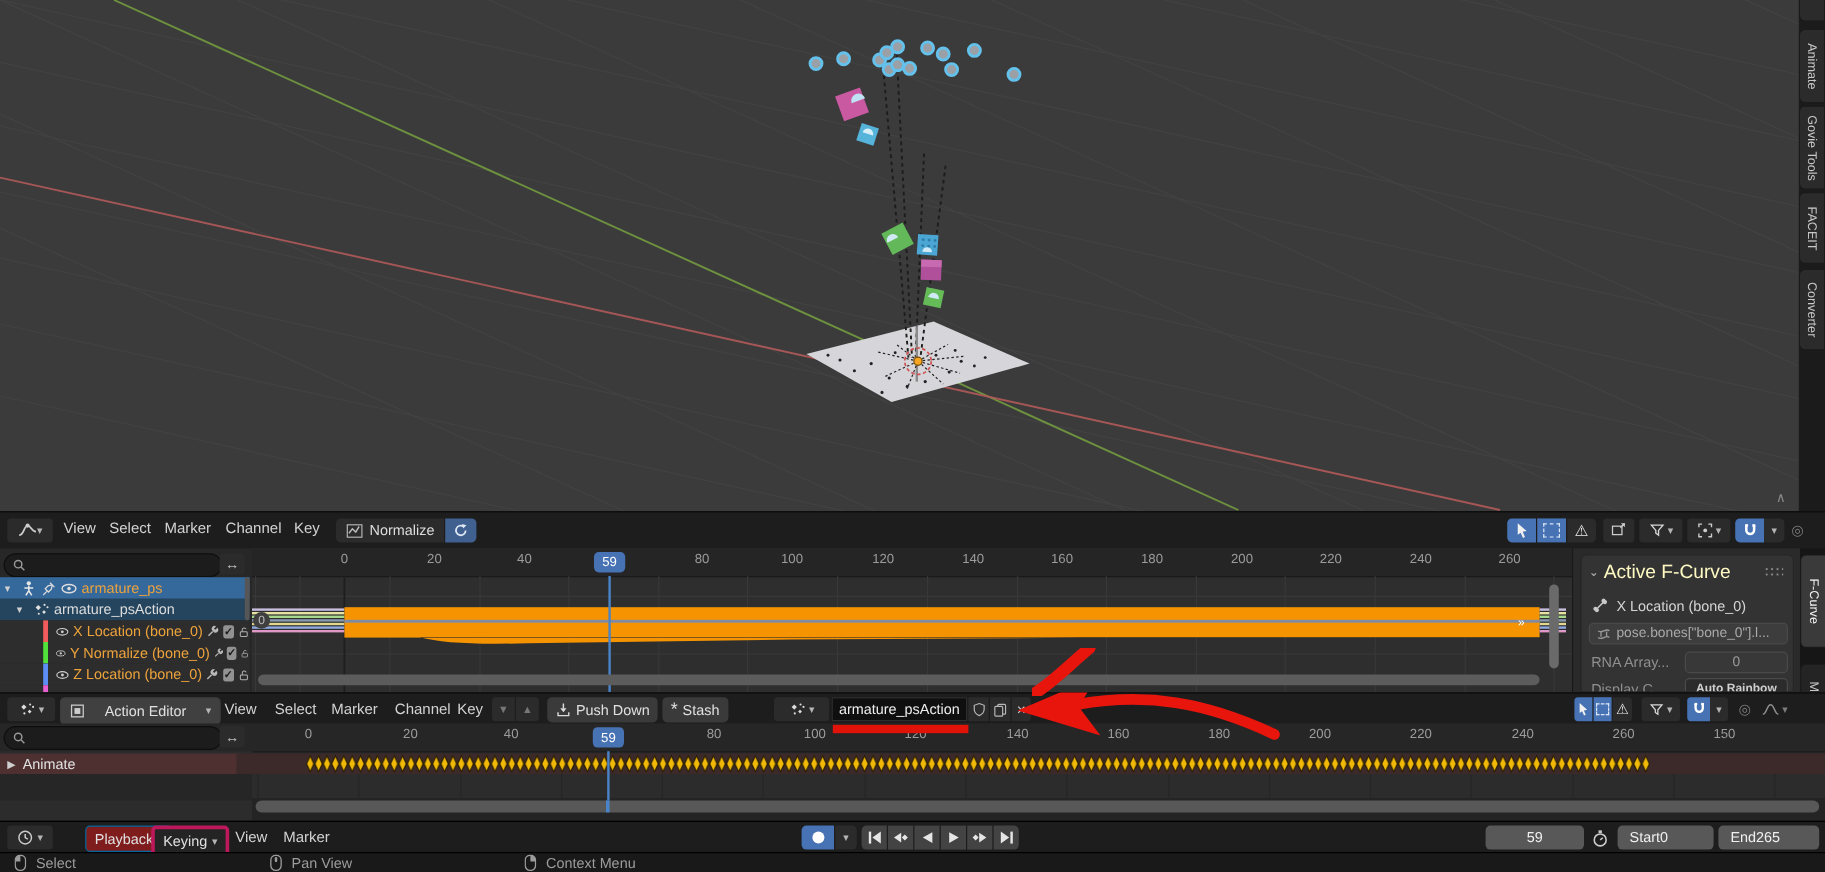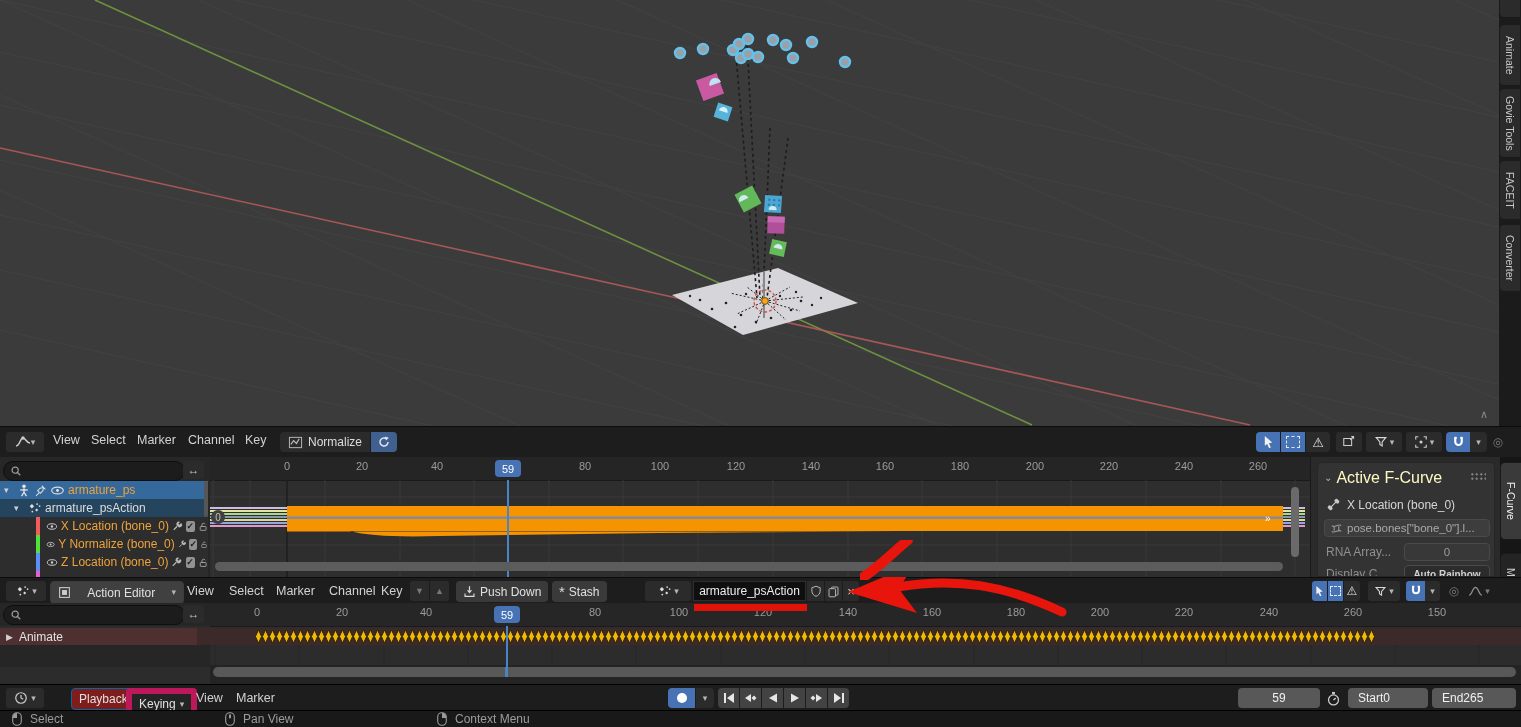--- a/index.html
+++ b/index.html
@@ -704,21 +704,21 @@
       <svg width="14" height="14" viewBox="0 0 16 16">
           <circle cx="8" cy="8" r="6" stroke="#ccc" fill="none" stroke-width="1.4"></circle>
           <path d="M8 4.5 V8 L10.5 9.5" stroke="#ccc" fill="none" stroke-width="1.4"></path>
         </svg>
       <span class="chev">▾</span>
     </div>
     <div class="btn" style="left:48px;top:3px;height:20px;background:#7f1d1d;border:1px solid #0369a1;margin-left:23px;">
       <span>Playback</span>
       <span class="chev">▾</span>
     </div>
-    <div class="btn" style="left:126px;top:3px;height:20px;background:#242424;border:6px solid #be185d;">
+    <div class="btn" style="left:126px;top:3px;height:20px;background:#242424;border:3px solid #be185d;">
       <span>Keying</span>
       <span class="chev">▾</span>
     </div>
     <span class="menu" style="left:196px;">View</span>
     <span class="menu" style="left:236px;">Marker</span>
 
     <div class="ibtn blue" style="left:668px;top:3px;width:27px;border-radius:4px 0 0 4px;">
         <div style="width:10px;height:10px;border-radius:50%;background:#fff;"></div>
       </div>
     <div class="ibtn" style="left:696px;top:3px;width:18px;border-radius:0 4px 4px 0;">

